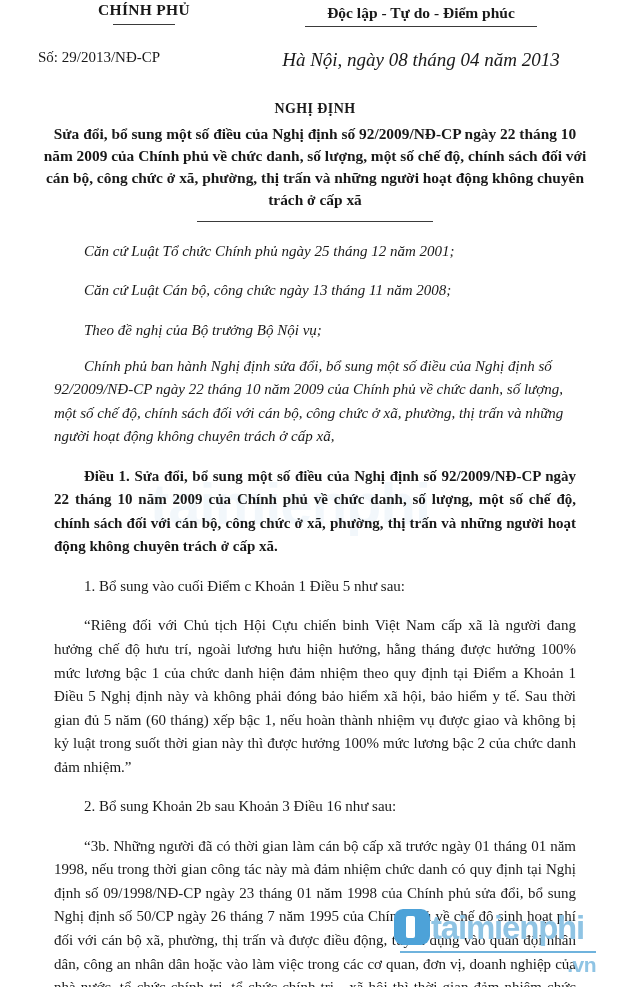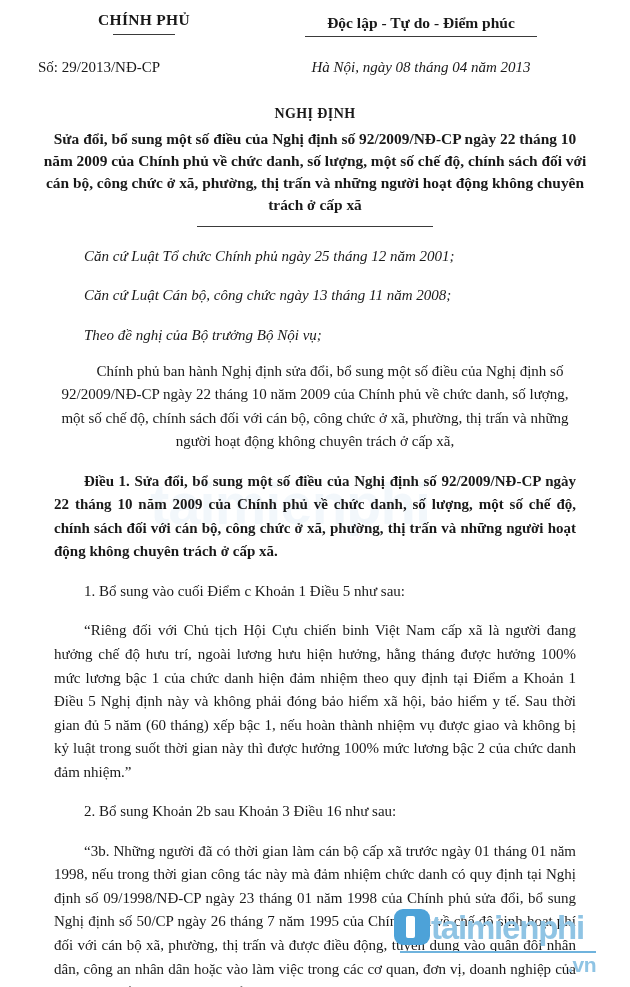--- a/index.html
+++ b/index.html
@@ -43,21 +43,20 @@
   .content {
     position: relative;
     z-index: 2;
     padding: 0 38px;
   }
 
   
   .doc-header {
     display: flex;
     align-items: flex-start;
-    padding-top: 10px;
   }
   .hdr-left {
     width: 212px;
     text-align: center;
     flex: none;
   }
   .hdr-right {
     flex: 1;
     text-align: center;
   }
@@ -97,21 +96,21 @@
   }
   .doc-number {
     width: 212px;
     flex: none;
     font-size: 15px;
     white-space: nowrap;
   }
   .doc-place-date {
     flex: 1;
     text-align: center;
-    font-size: 15px;
+    font-size: 19px;
     font-style: italic;
     white-space: nowrap;
   }
 
   
   .title-block {
     margin-top: 30px;
     text-align: center;
   }
   .doc-type {
@@ -136,21 +135,22 @@
   .body-block { margin-top: 18px; }
 
   p.para {
     font-size: 15px;
     line-height: 1.57;
     margin: 16px;
     text-align: justify;
     text-justify: inter-word;
   }
   p.italic {
-    text-align: center;
+    font-style: italic;
+    text-align: left;
   }
   p.bold { font-weight: 700; }
   p.indent { text-indent: 30px; }
   p.preamble-line {
     font-style: italic;
     text-indent: 30px;
     text-align: left;
     margin-bottom: 10px;
   }
   p.spaced { margin-top: 14px; }

